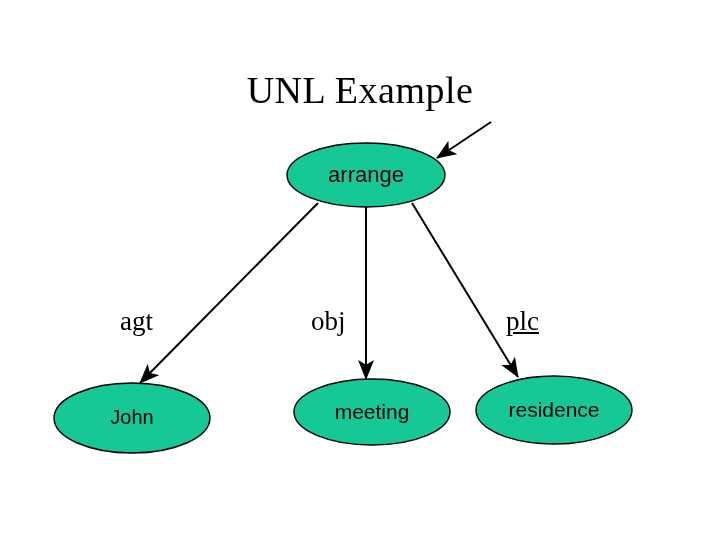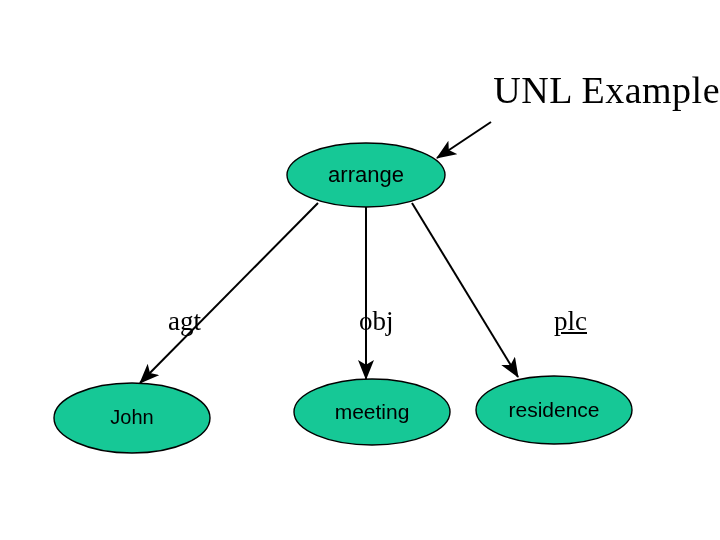--- a/index.html
+++ b/index.html
@@ -13,21 +13,21 @@
     height: 540px;
     background: #ffffff;
     overflow: hidden;
     font-family: "Liberation Sans", sans-serif;
   }
   #title {
     position: absolute;
     left: 0;
     top: 68px;
     width: 720px;
-    text-align: right;
+    text-align: center;
     font-family: "Liberation Serif", serif;
     font-size: 38px;
     color: #000000;
     letter-spacing: 0.5px;
     white-space: nowrap;
   }
   .graph-svg {
     position: absolute;
     left: 0;
     top: 0;
@@ -48,21 +48,20 @@
     stroke: #000000;
     stroke-width: 2;
     fill: none;
   }
   .edge-label {
     position: absolute;
     font-family: "Liberation Serif", serif;
     font-size: 27px;
     color: #000000;
     white-space: nowrap;
-    margin-left: 48px;
   }
 </style>
 </head>
 <body>
 
 <div id="slide">
 
   <div id="title">UNL Example</div>
 
   <svg class="graph-svg" viewBox="0 0 720 540">

